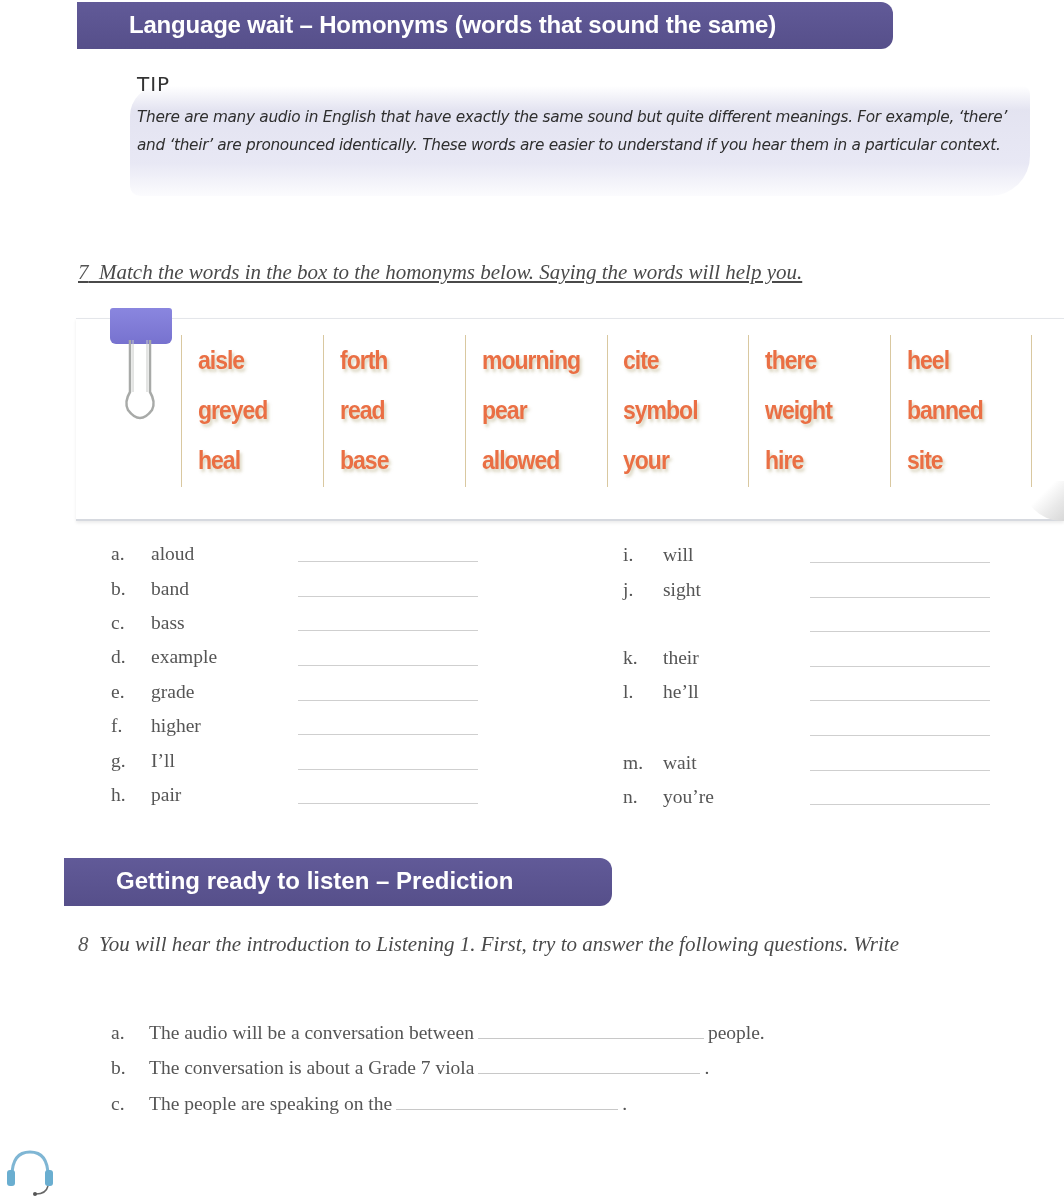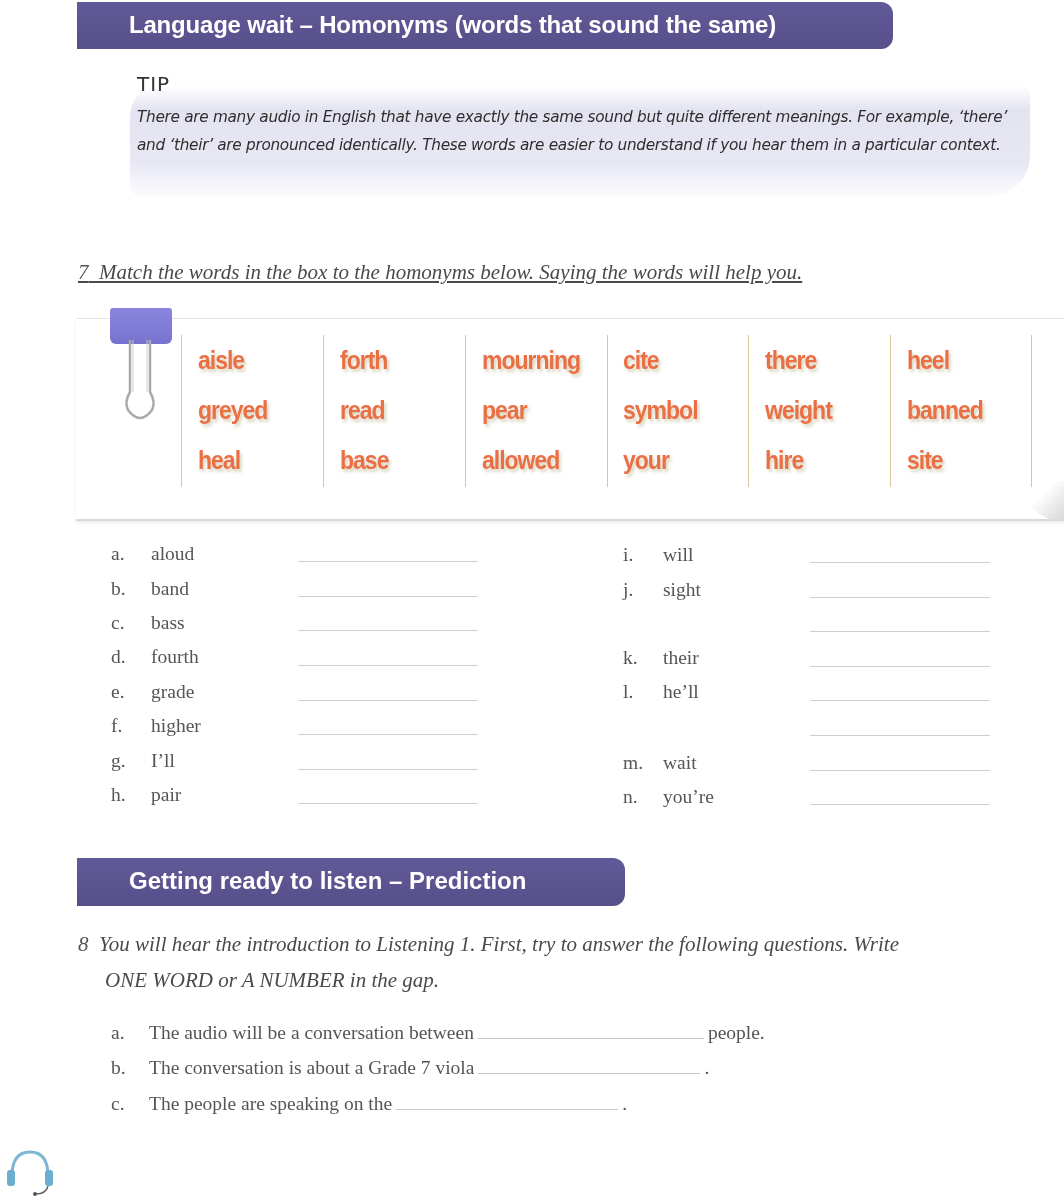--- a/index.html
+++ b/index.html
@@ -11,21 +11,21 @@
 
   
   .banner {
     position: absolute; background: #5b5490;
     border-radius: 0 12px 12px 0;
     color: #ffffff; font-family: "Liberation Sans", sans-serif;
     font-weight: bold; box-sizing: border-box;
     background-image: linear-gradient(180deg, #615a98 0%, #564f8a 100%);
   }
   .banner-1 { left: 77px; top: 2px; width: 816px; height: 47px; font-size: 24px; line-height: 46px; padding-left: 52px; letter-spacing: -0.2px; }
-  .banner-2 { left: 77px; top: 858px; width: 548px; height: 48px; font-size: 24px; line-height: 46px; padding-left: 52px; }
+  .banner-2 { left: 64px; top: 858px; width: 548px; height: 48px; font-size: 24px; line-height: 46px; padding-left: 52px; }
 
   
   .tip-wash {
     position: absolute; left: 130px; top: 86px; width: 900px; height: 110px;
     background: linear-gradient(180deg, rgba(226,226,240,0) 0%, rgba(218,218,236,0.75) 22%, rgba(222,222,240,0.7) 70%, rgba(238,238,248,0.2) 100%);
     border-radius: 30px 8px 40px 10px;
   }
   .tip-title {
     position: absolute; left: 137px; top: 72px; font-size: 20px;
     font-family: "DejaVu Sans", sans-serif; color: #333; letter-spacing: 1px;
@@ -153,21 +153,21 @@
 <div class="match-row" style="left:111px;top:578px">
     <span class="match-letter">b.</span>
     <span class="match-word">band</span>
   </div>
 <div class="match-row" style="left:111px;top:612px">
     <span class="match-letter">c.</span>
     <span class="match-word">bass</span>
   </div>
 <div class="match-row" style="left:111px;top:646px">
     <span class="match-letter">d.</span>
-    <span class="match-word">fourth</span>
+    <span class="match-word">example</span>
   </div>
 <div class="match-row" style="left:111px;top:681px">
     <span class="match-letter">e.</span>
     <span class="match-word">grade</span>
   </div>
 <div class="match-row" style="left:111px;top:715px">
     <span class="match-letter">f.</span>
     <span class="match-word">higher</span>
   </div>
 <div class="match-row" style="left:111px;top:750px">
@@ -221,21 +221,21 @@
 <div class="blank" style="left:810px;top:735px"></div>
 <div class="blank" style="left:810px;top:770px"></div>
 <div class="blank" style="left:810px;top:804px"></div>
 
 <div class="banner banner-2">
   <span>Getting ready to listen – Prediction</span>
 </div>
 
 <div class="instruction instr-8">
   <span class="ex-num">8</span>&nbsp;&nbsp;<span>You will hear the introduction to Listening 1. First, try to answer the following questions. Write</span><br>
-  <span class="indent"></span><span>ONE WORD or A NUMBER in the gap.</span>
+  <span class="indent"></span>
 </div>
 
 <div class="q-row" style="left:111px;top:1022px">
   <span class="q-letter">a.</span><span>The audio will be a conversation between</span><span class="q-gap" style="width:226px"></span><span>people.</span>
 </div>
 <div class="q-row" style="left:111px;top:1057px">
   <span class="q-letter">b.</span><span>The conversation is about a Grade 7 viola</span><span class="q-gap" style="width:222px"></span><span>.</span>
 </div>
 <div class="q-row" style="left:111px;top:1093px">
   <span class="q-letter">c.</span><span>The people are speaking on the</span><span class="q-gap" style="width:222px"></span><span>.</span>

